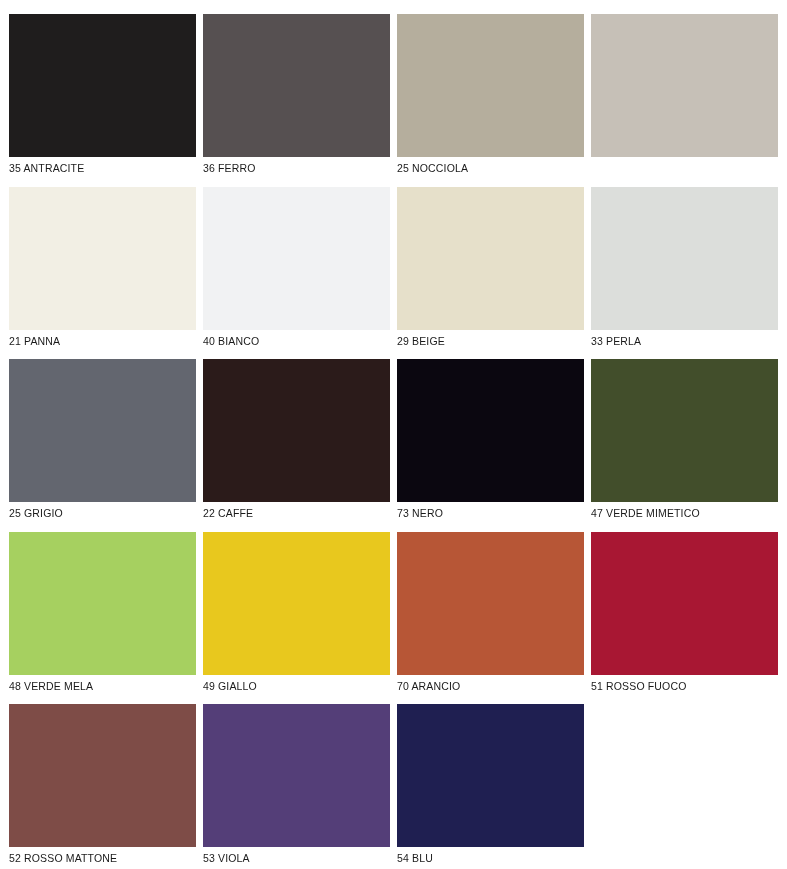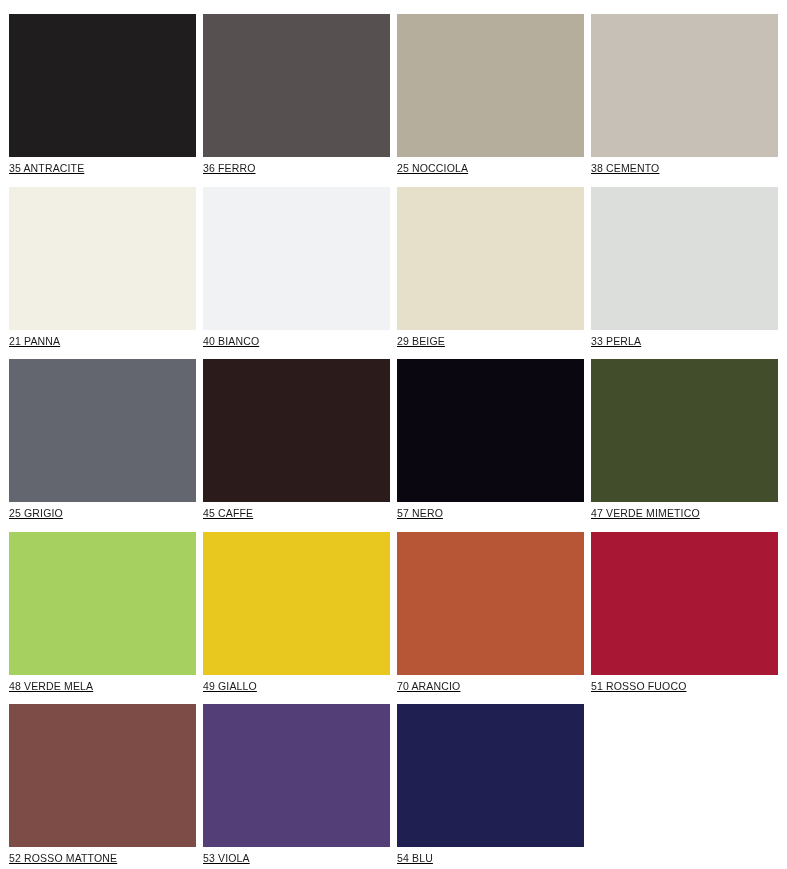--- a/index.html
+++ b/index.html
@@ -14,21 +14,20 @@
     font-family: "Liberation Sans", sans-serif;
     -webkit-font-smoothing: antialiased;
   }
   #palette-sheet {
     width: 787px;
     height: 869px;
     position: relative;
     background: #ffffff;
     box-sizing: border-box;
     padding: 14px 9px 0 9px;
-    text-decoration: underline;
   }
   #swatch-grid {
     display: grid;
     grid-template-columns: repeat(4, 1fr);
     column-gap: 7px;
     row-gap: 0px;
     width: 769px;
   }
   .swatch-cell {
     display: flex;
@@ -64,21 +63,20 @@
       <div class="swatch-cell">
         <div class="swatch-chip" style="background-color: rgb(86, 80, 81);"></div>
         <div class="swatch-label">36 FERRO</div>
       </div>
       <div class="swatch-cell">
         <div class="swatch-chip" style="background-color: rgb(181, 174, 157);"></div>
         <div class="swatch-label">25 NOCCIOLA</div>
       </div>
       <div class="swatch-cell">
         <div class="swatch-chip" style="background-color: rgb(198, 192, 183);"></div>
-        <div class="swatch-label">38 CEMENTO</div>
       </div>
       <div class="swatch-cell">
         <div class="swatch-chip" style="background-color: rgb(242, 239, 228);"></div>
         <div class="swatch-label">21 PANNA</div>
       </div>
       <div class="swatch-cell">
         <div class="swatch-chip" style="background-color: rgb(241, 242, 243);"></div>
         <div class="swatch-label">40 BIANCO</div>
       </div>
       <div class="swatch-cell">
@@ -88,25 +86,25 @@
       <div class="swatch-cell">
         <div class="swatch-chip" style="background-color: rgb(220, 222, 219);"></div>
         <div class="swatch-label">33 PERLA</div>
       </div>
       <div class="swatch-cell">
         <div class="swatch-chip" style="background-color: rgb(99, 102, 111);"></div>
         <div class="swatch-label">25 GRIGIO</div>
       </div>
       <div class="swatch-cell">
         <div class="swatch-chip" style="background-color: rgb(43, 27, 26);"></div>
-        <div class="swatch-label">45 CAFFE</div>
+        <div class="swatch-label">22 CAFFE</div>
       </div>
       <div class="swatch-cell">
         <div class="swatch-chip" style="background-color: rgb(11, 7, 16);"></div>
-        <div class="swatch-label">57 NERO</div>
+        <div class="swatch-label">73 NERO</div>
       </div>
       <div class="swatch-cell">
         <div class="swatch-chip" style="background-color: rgb(66, 78, 43);"></div>
         <div class="swatch-label">47 VERDE MIMETICO</div>
       </div>
       <div class="swatch-cell">
         <div class="swatch-chip" style="background-color: rgb(166, 208, 96);"></div>
         <div class="swatch-label">48 VERDE MELA</div>
       </div>
       <div class="swatch-cell">

